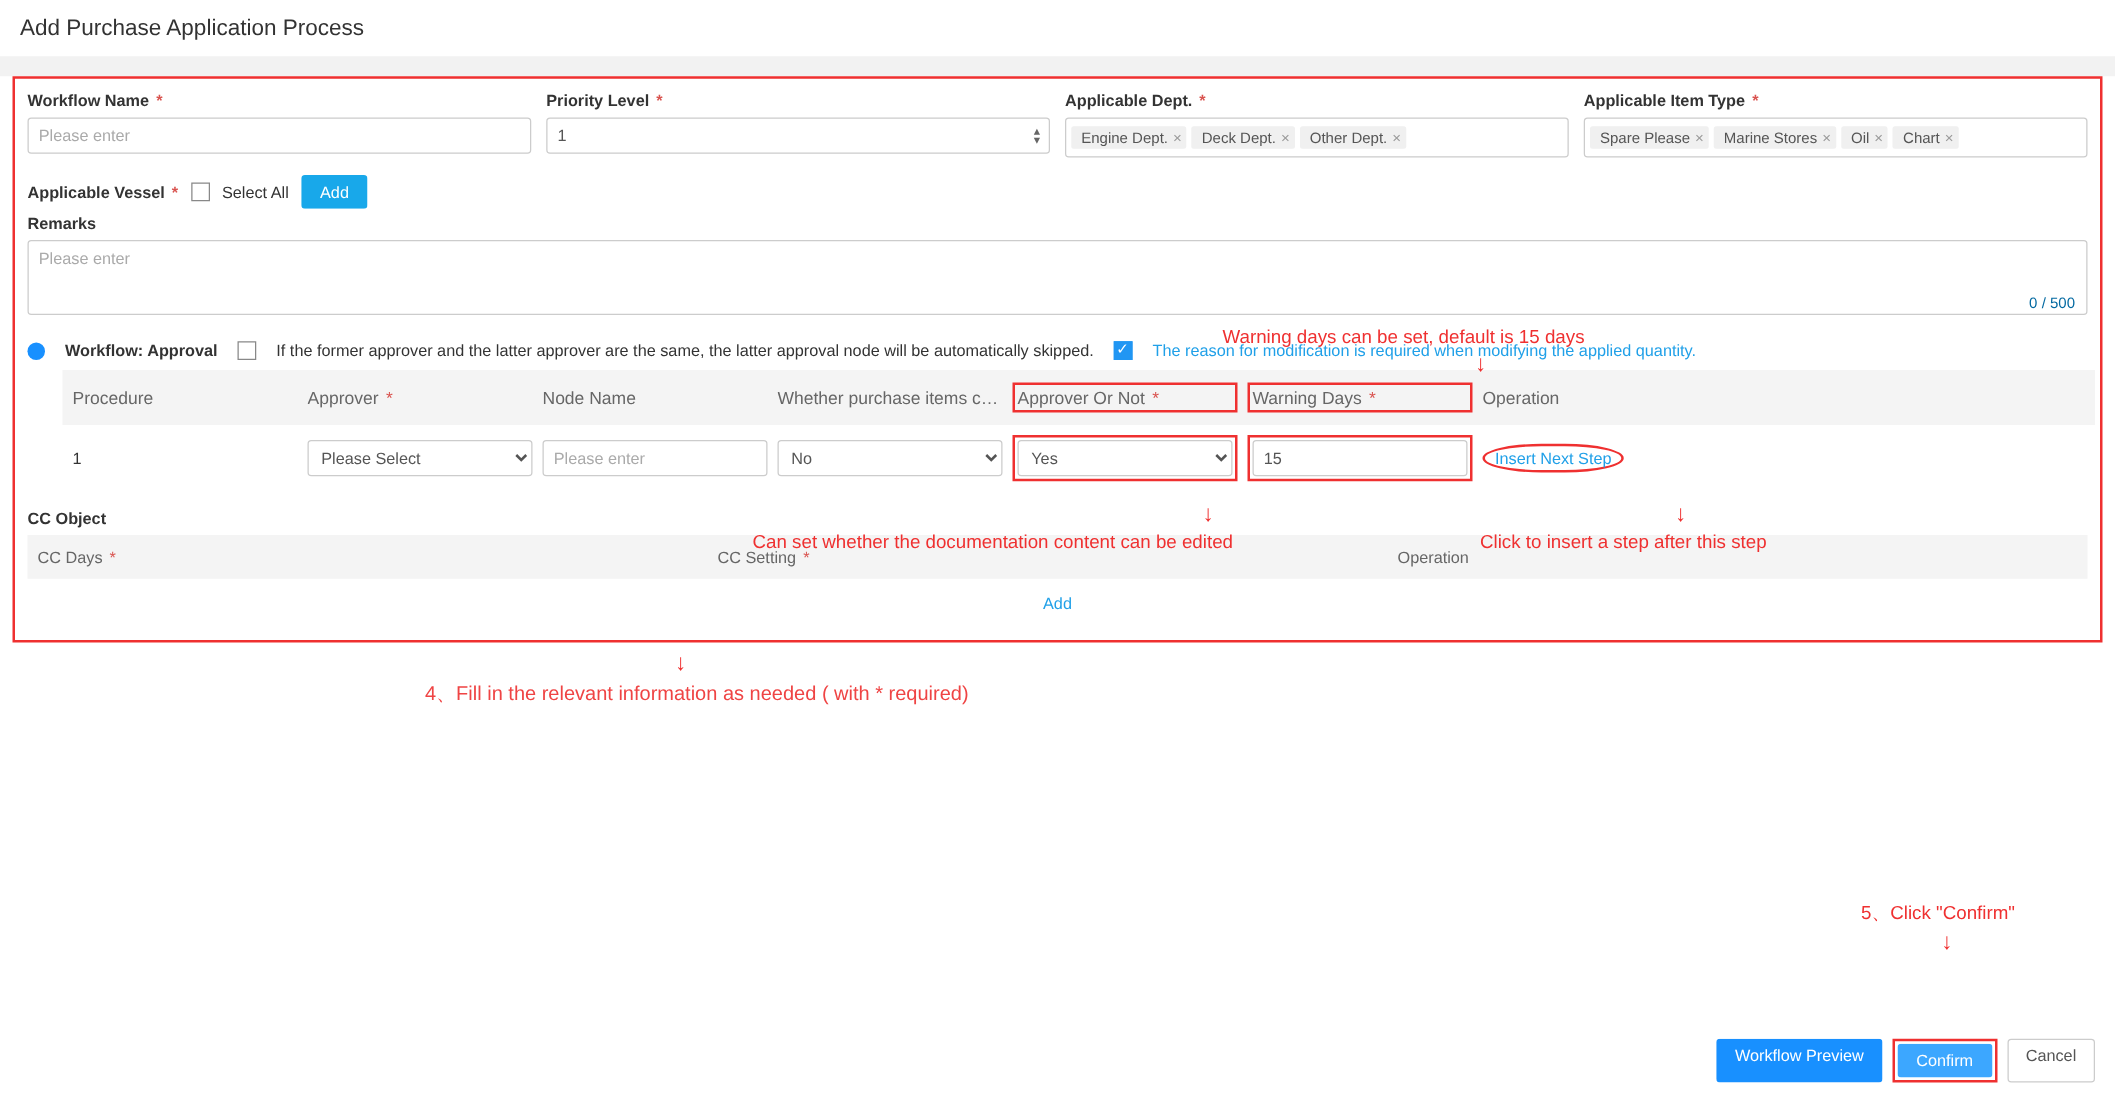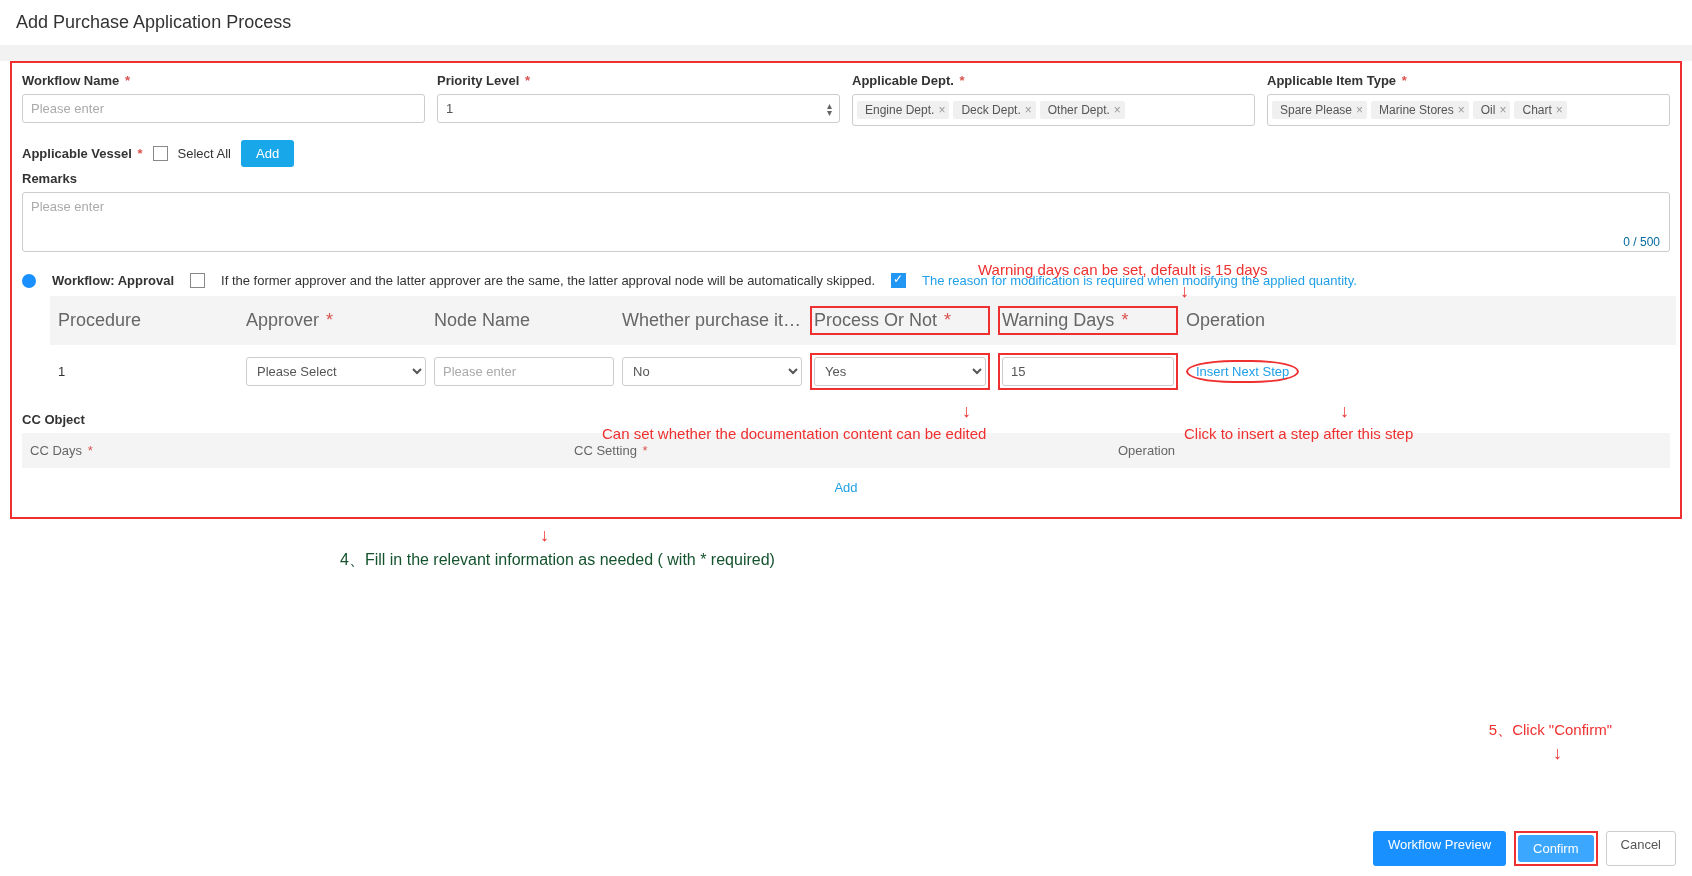--- a/index.html
+++ b/index.html
@@ -29,21 +29,21 @@
 .remarks-wrap { padding: 0 6px; margin-top: 4px; position: relative; }
 .textarea { height: 60px; resize: none; }
 .char-count { position: absolute; right: 16px; bottom: 6px; font-size: 12px; color: #0369a1; }
 .workflow-line { display: flex; align-items: center; gap: 16px; margin-top: 18px; padding: 0 6px; flex-wrap: wrap; }
 .bullet { width: 14px; height: 14px; border-radius: 50%; background: #1890ff; flex-shrink: 0; }
 .wf-title { font-weight: bold; font-size: 13px; }
 .wf-note { font-size: 13px; color: #333; }
 .wf-note-blue { font-size: 13px; color: #20a0e8; }
 .table { width: calc(100% - 34px); margin-left: 34px; margin-top: 8px; }
 .thead, .trow { display: grid; grid-template-columns: 180px 180px 180px 180px 180px 180px 1fr; gap: 8px; align-items: center; }
-.thead { background: #f4f4f4; padding: 10px 8px; font-size: 18px; color: #666; }
+.thead { background: #f4f4f4; padding: 10px 8px; font-size: 14px; color: #666; }
 .trow { padding: 8px; }
 .cell-highlight { border: 2px solid #ef3030; padding: 2px; }
 .thead .th { white-space: nowrap; overflow: hidden; text-overflow: ellipsis; }
 .sel-native { width: 100%; border: 1px solid #ccc; border-radius: 3px; padding: 5px 6px; font-size: 13px; color: #555; background: #fff; }
 .link { color: #20a0e8; font-size: 13px; cursor: pointer; }
 .link-oval { display: inline-block; border: 2px solid #ef3030; border-radius: 50%/60%; padding: 2px 8px; }
 .cc-title { font-weight: bold; margin: 14px 0 6px 6px; }
 .cc-head { display: grid; grid-template-columns: 1fr 1fr 1fr; background: #f4f4f4; padding: 10px 8px; color: #666; margin: 0 6px; }
 .cc-add { text-align: center; padding: 12px 0; }
 .annot { position: absolute; color: #ef3030; font-size: 15px; pointer-events: none; white-space: nowrap; }
@@ -136,21 +136,21 @@
       <span class="checkbox checked"></span>
       <span class="wf-note-blue">The reason for modification is required when modifying the applied quantity.</span>
     </div>
 
     <div class="table">
       <div class="thead">
         <div class="th">Procedure</div>
         <div class="th"><span>Approver</span> <span class="req">*</span></div>
         <div class="th">Node Name</div>
         <div class="th">Whether purchase items can be…</div>
-        <div class="th cell-highlight"><span>Process Or Not</span> <span class="req">*</span></div>
+        <div class="th cell-highlight"><span>Approver Or Not</span> <span class="req">*</span></div>
         <div class="th cell-highlight"><span>Warning Days</span> <span class="req">*</span></div>
         <div class="th">Operation</div>
       </div>
       <div class="trow">
         <div>1</div>
         <div><select class="sel-native"><option>Please Select</option></select></div>
         <div><input class="input" placeholder="Please enter" style=""></div>
         <div><select class="sel-native"><option>No</option></select></div>
         <div class="cell-highlight"><select class="sel-native"><option>Yes</option></select></div>
         <div class="cell-highlight"><input class="input" value="15" style=""></div>
@@ -170,21 +170,21 @@
 
     <div class="annot" style="top:362px; left:590px;">Can set whether the documentation content can be edited</div>
     <div class="annot" style="top:362px; left:1172px;text-align:center;">Click to insert a step after this step</div>
 
     <div class="cc-add">
       <span class="link">Add</span>
     </div>
   </div>
 
   <div style="text-align:left; margin-left:540px; margin-top:6px; color:#ef3030; font-size:18px;">↓</div>
-  <div style="text-align:left; margin-left:340px; margin-top:4px; color:#14532d; font-size:16px;">4、Fill in the relevant information as needed ( with * required)</div>
+  <div style="text-align:left; margin-left:340px; margin-top:4px; color:#ef4444; font-size:16px;">4、Fill in the relevant information as needed ( with * required)</div>
 
   <div class="annot" style="bottom:80px; right:80px; left:auto; top:auto;">5、Click "Confirm"</div>
   <div class="annot" style="bottom:56px; right:130px; left:auto; top:auto; font-size:18px;">↓</div>
 
   <div class="footer">
     <span class="btn btn-primary">Workflow Preview</span>
     <span class="confirm-wrap"><span class="btn btn-primary" style="background:#3ca7ff">Confirm</span></span>
     <span class="btn btn-plain">Cancel</span>
   </div>
 </div>

